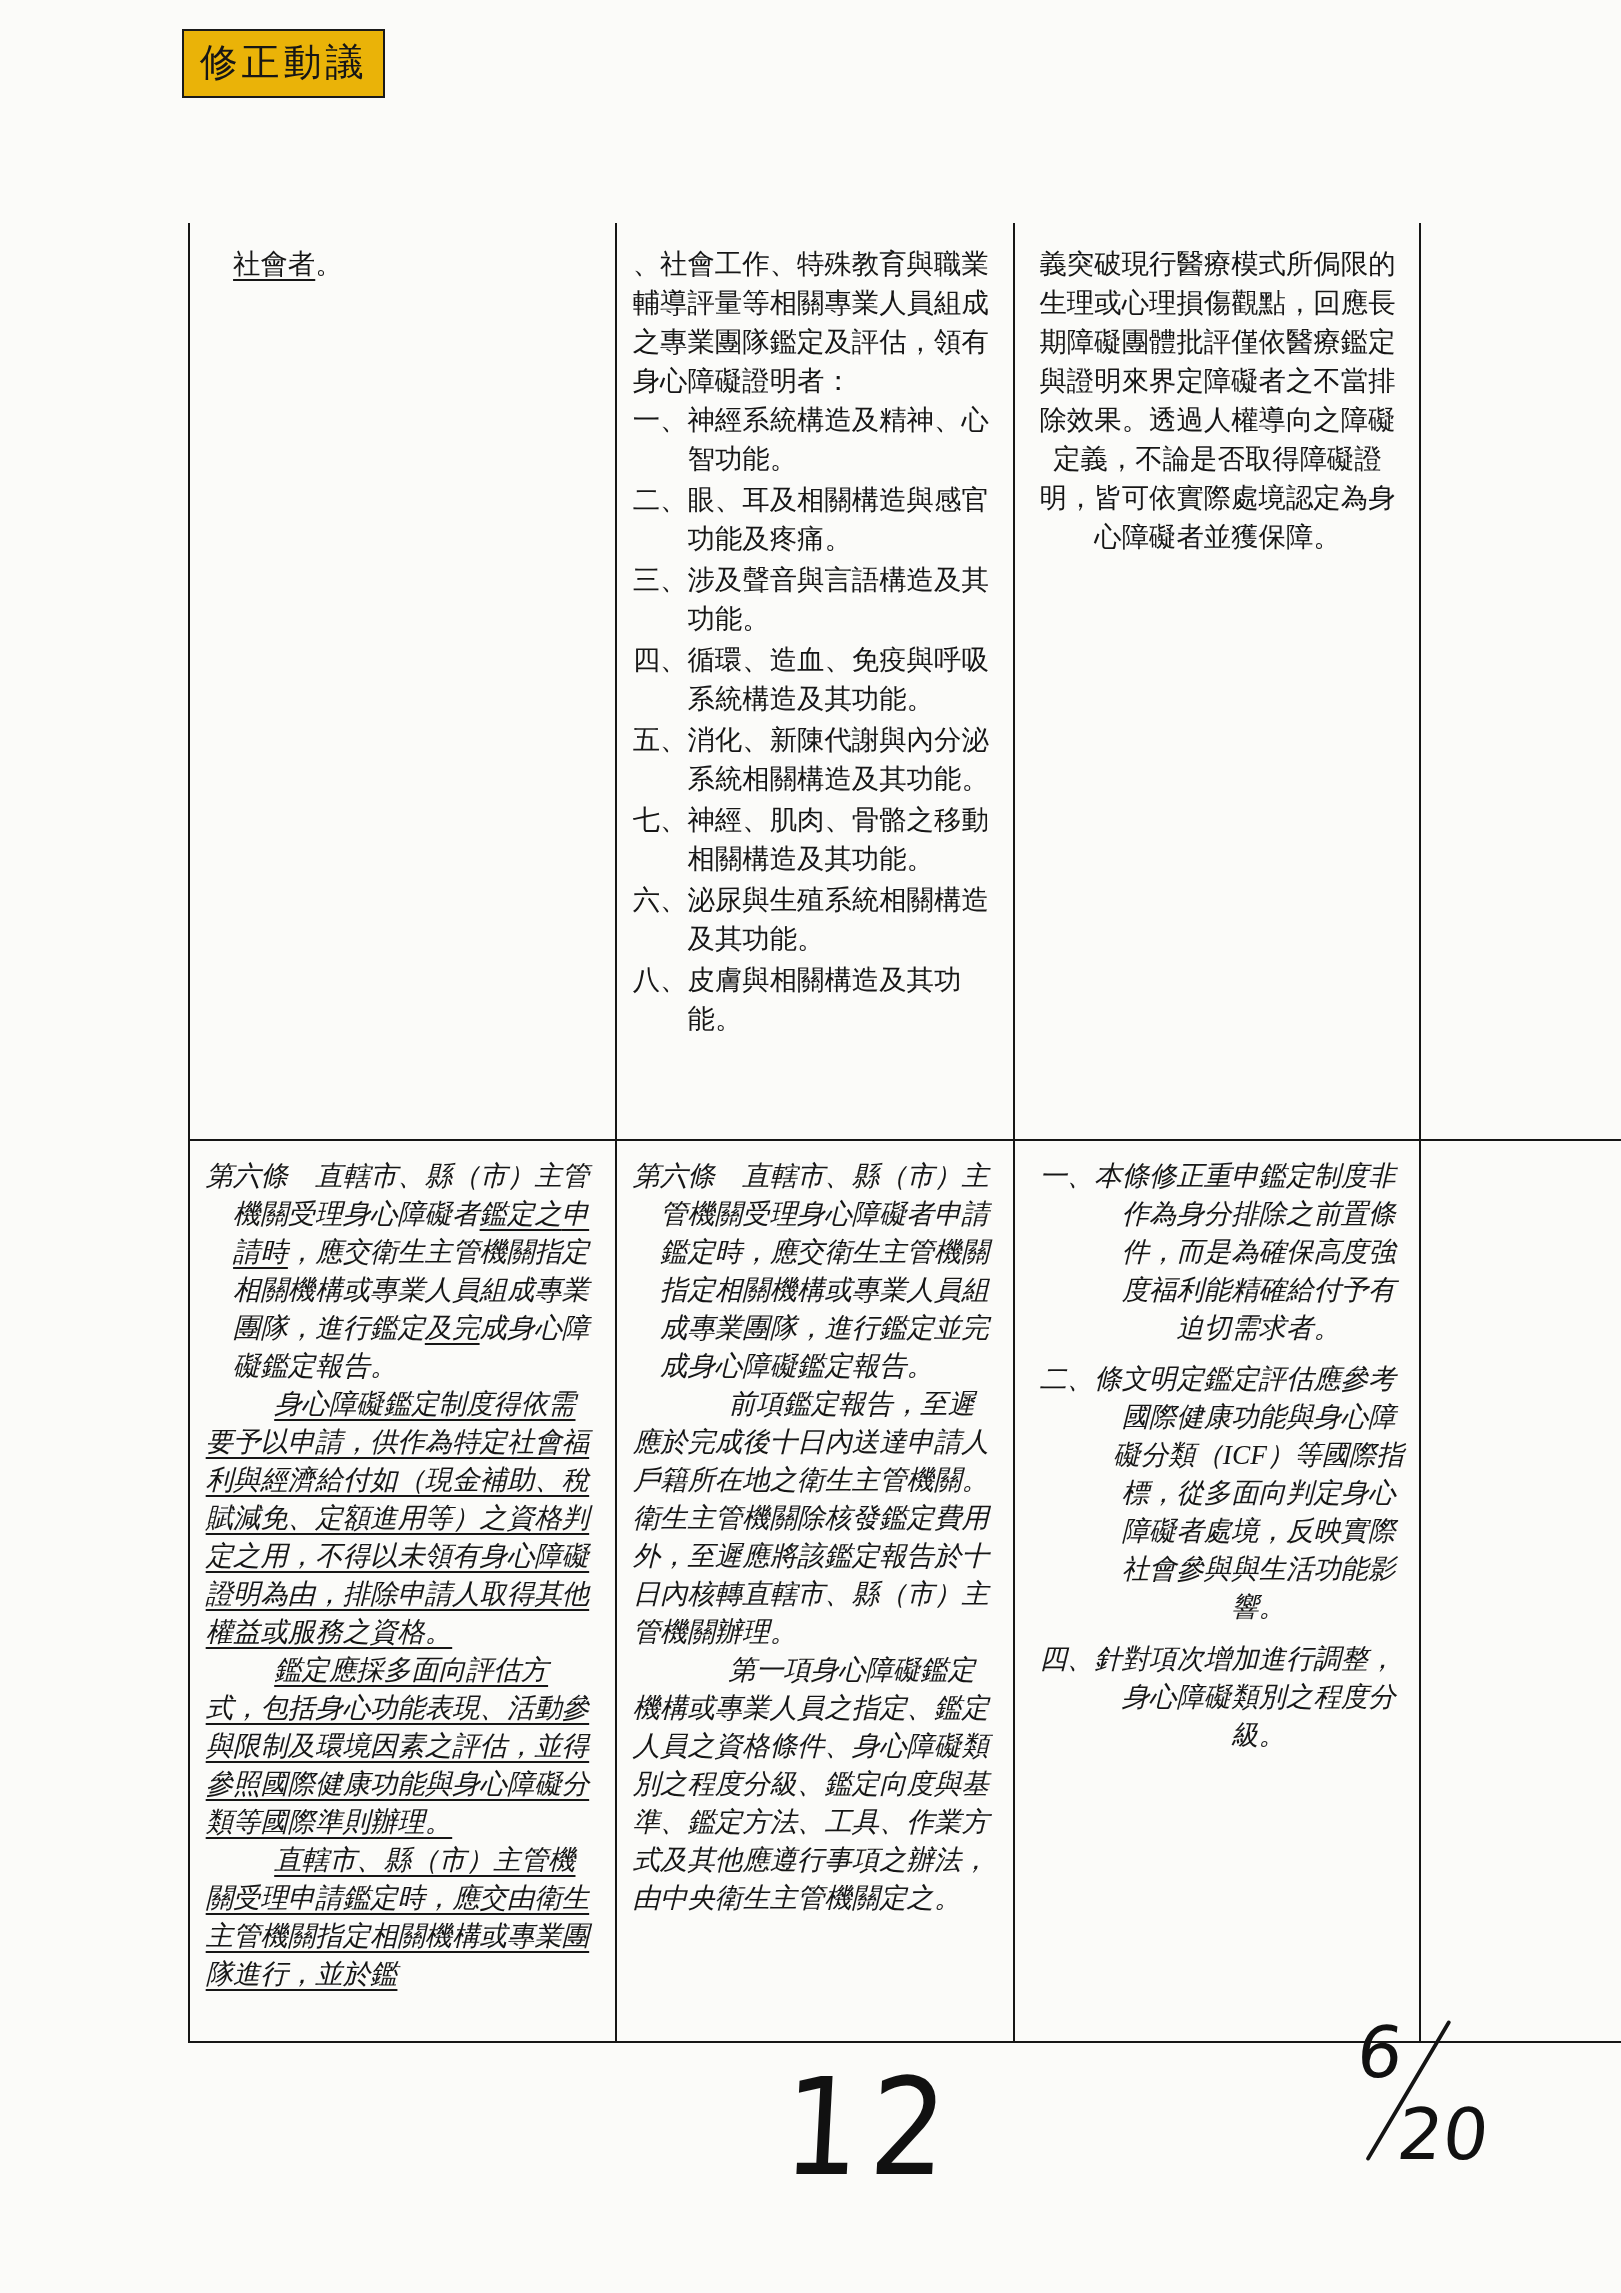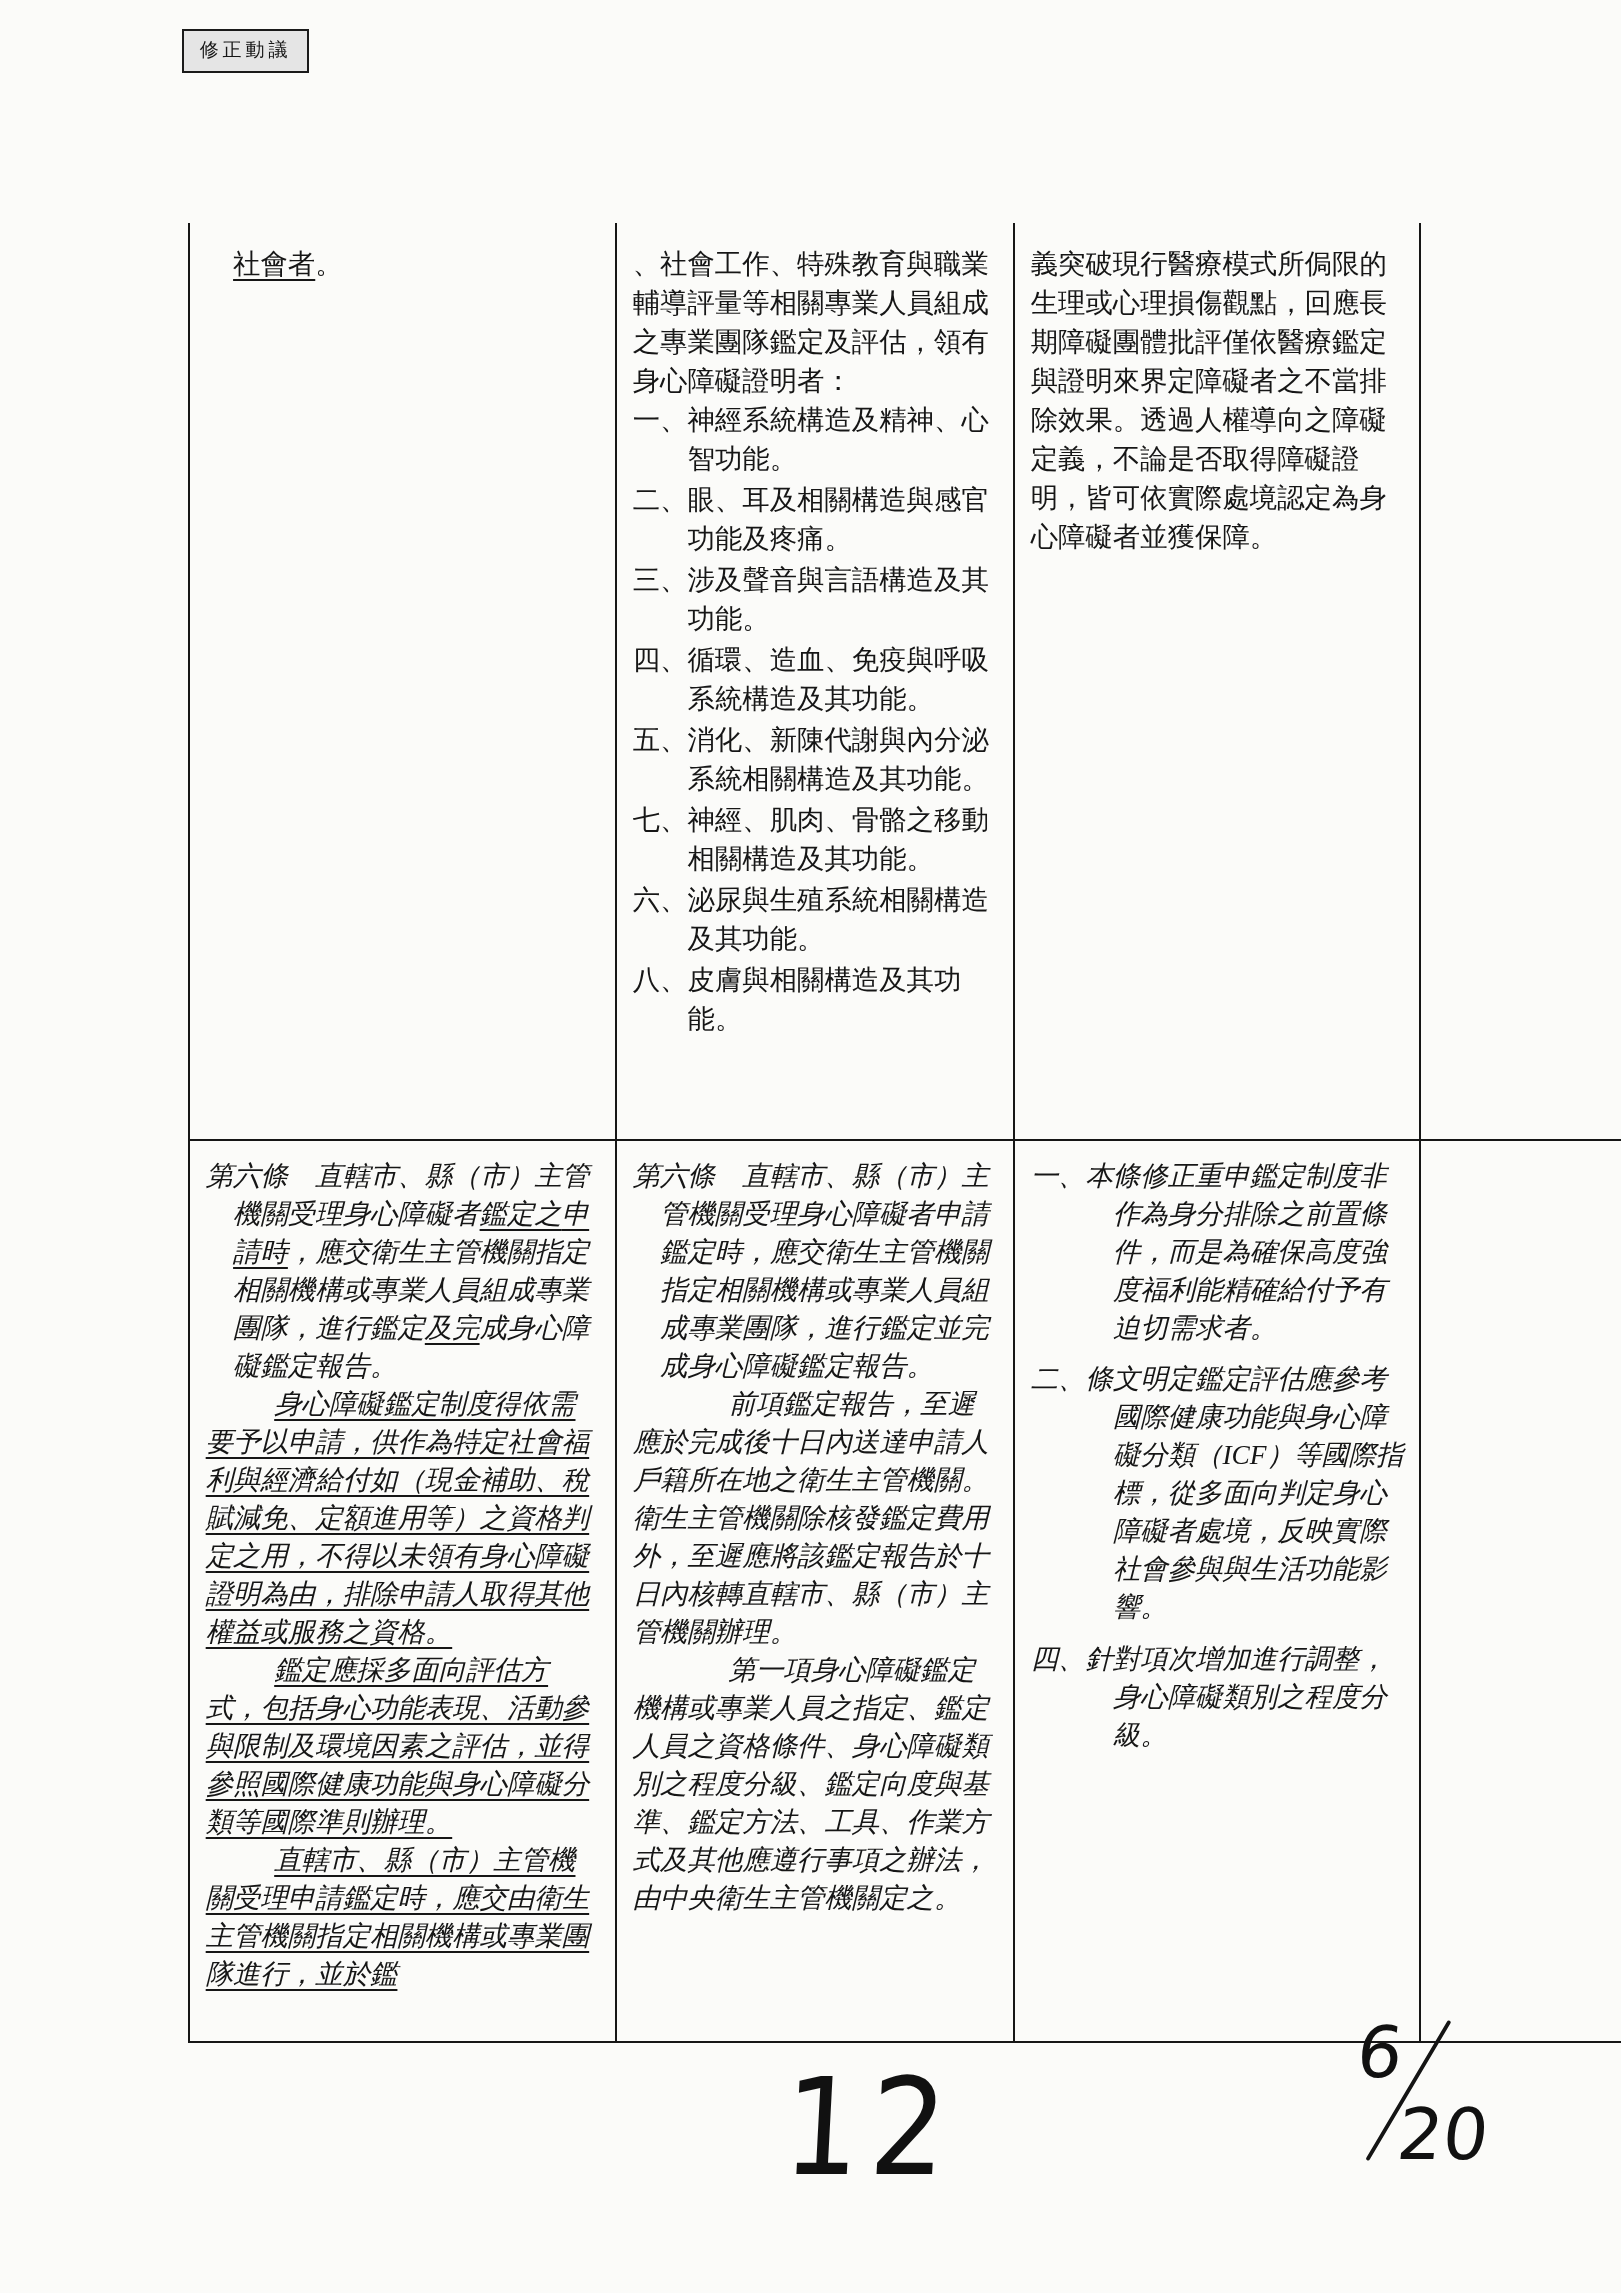--- a/index.html
+++ b/index.html
@@ -11,38 +11,38 @@
     position: relative;
     overflow: hidden;
   }
   .page { position: absolute; inset: 0; }
 
   
   .header-box {
     position: absolute; left: 182px; top: 29px;
     border: 2.9px solid #1a1a1a;
     padding: 5.9px 15.7px 7.8px 15.7px;
-    font-size: 19px; letter-spacing: 3.9px;
-    background: #e5e5e5;
+    font-size: 38px; letter-spacing: 3.9px;
+    background: #eab308;
   }
 
   
   .table {
     position: absolute; left: 188px; top: 223px; width: 1468px;
   }
   .row { display: grid; grid-template-columns: 427px 398px 408px; width: 100%; }
   .row1 { height: 916px; }
   .row2 { height: 904px; border-top: 2.9px solid #161616; border-bottom: 2.9px solid #161616; font-style: italic; }
   .cell {
     border-left: 2.9px solid #161616;
     padding: 21.6px 14.7px 9.8px 15.7px;
     font-size: 27.4px;
     overflow: hidden;
   }
-  .cell.last { border-right: 2.9px solid #161616; }
+  .cell.last { border-right: 2.9px solid #161616; text-align: center; }
   .row1 .cell { line-height: 39px; }
   .row2 .cell { line-height: 38px; padding-top: 15.7px; }
 
   p { margin: 0; }
   .indent1 { text-indent: 1em; }
   .indent25 { text-indent: 2.5em; }
   .indent35 { text-indent: 3.5em; }
   .hang1 { padding-left: 1em; text-indent: -1em; }   
   .hang2 { padding-left: 2em; text-indent: -2em; }   
   .hang3 { padding-left: 3em; text-indent: -3em; }   

